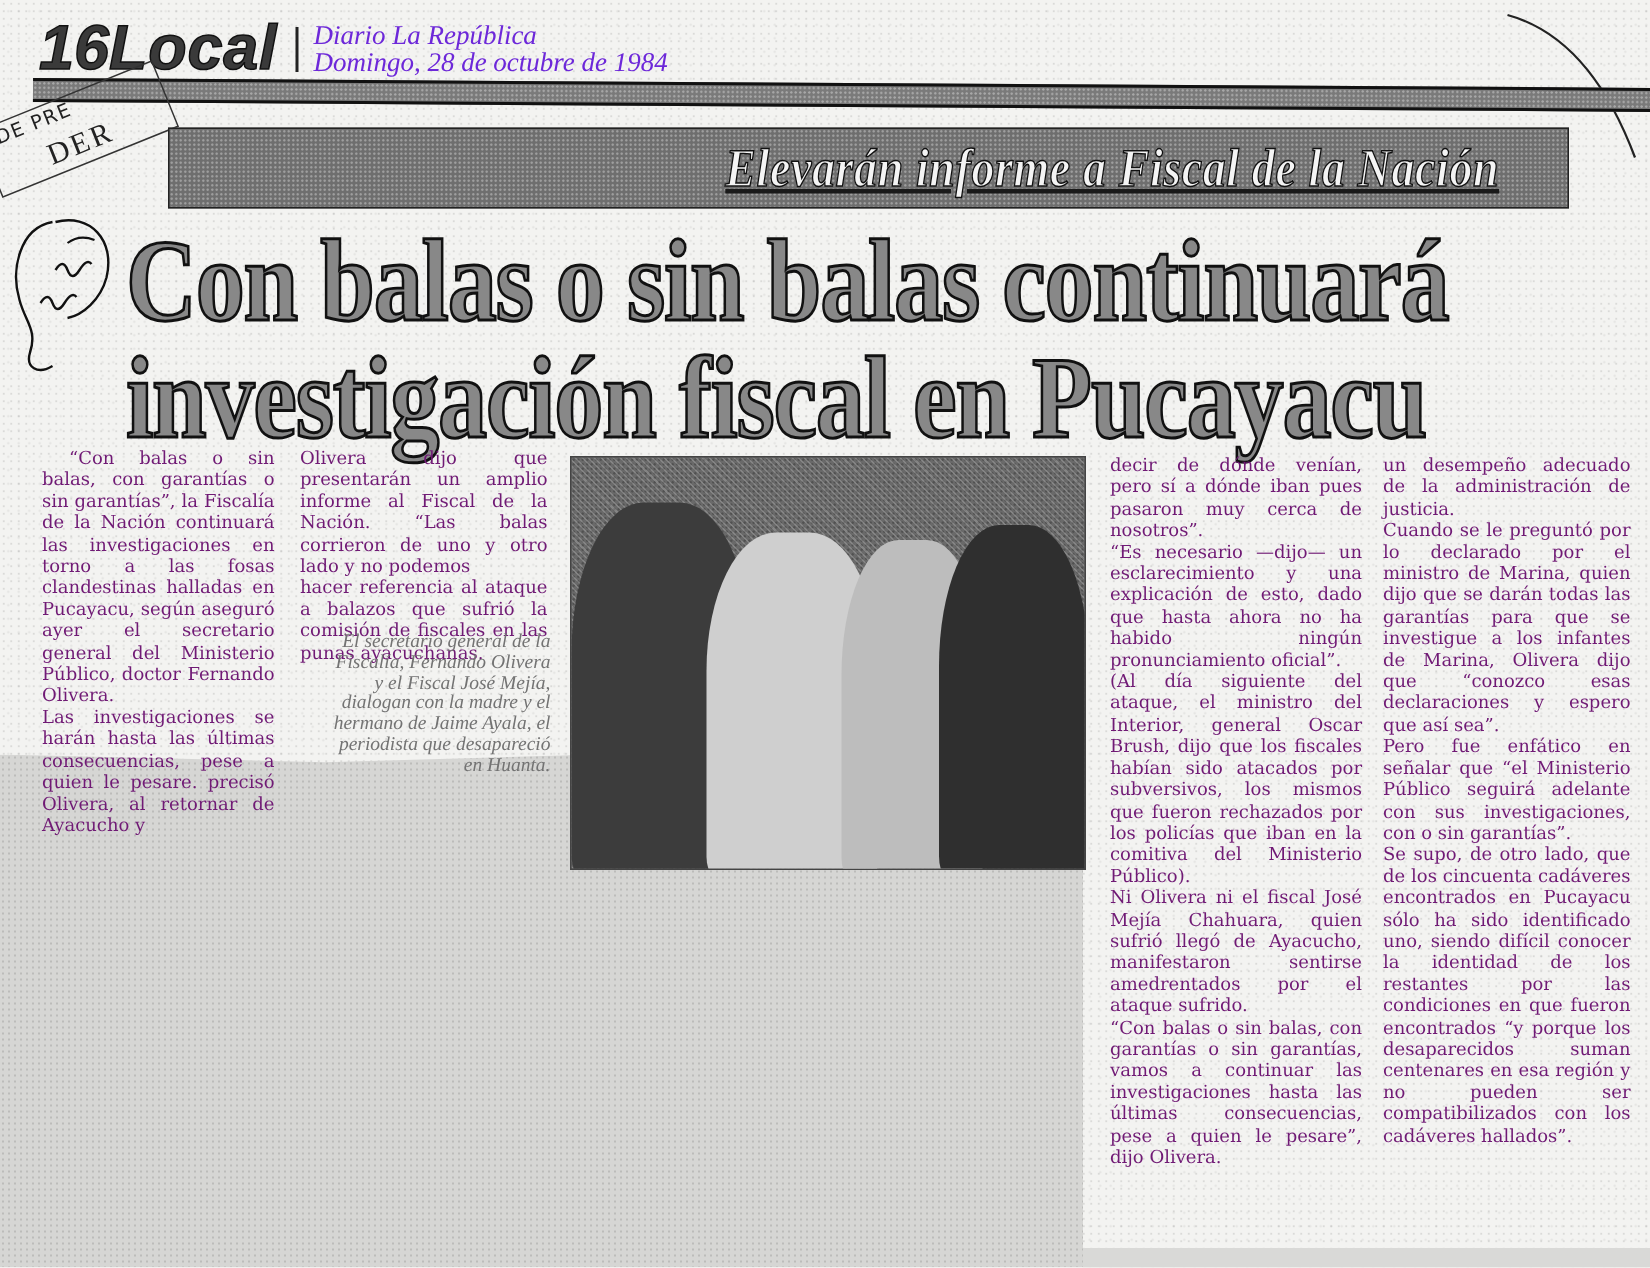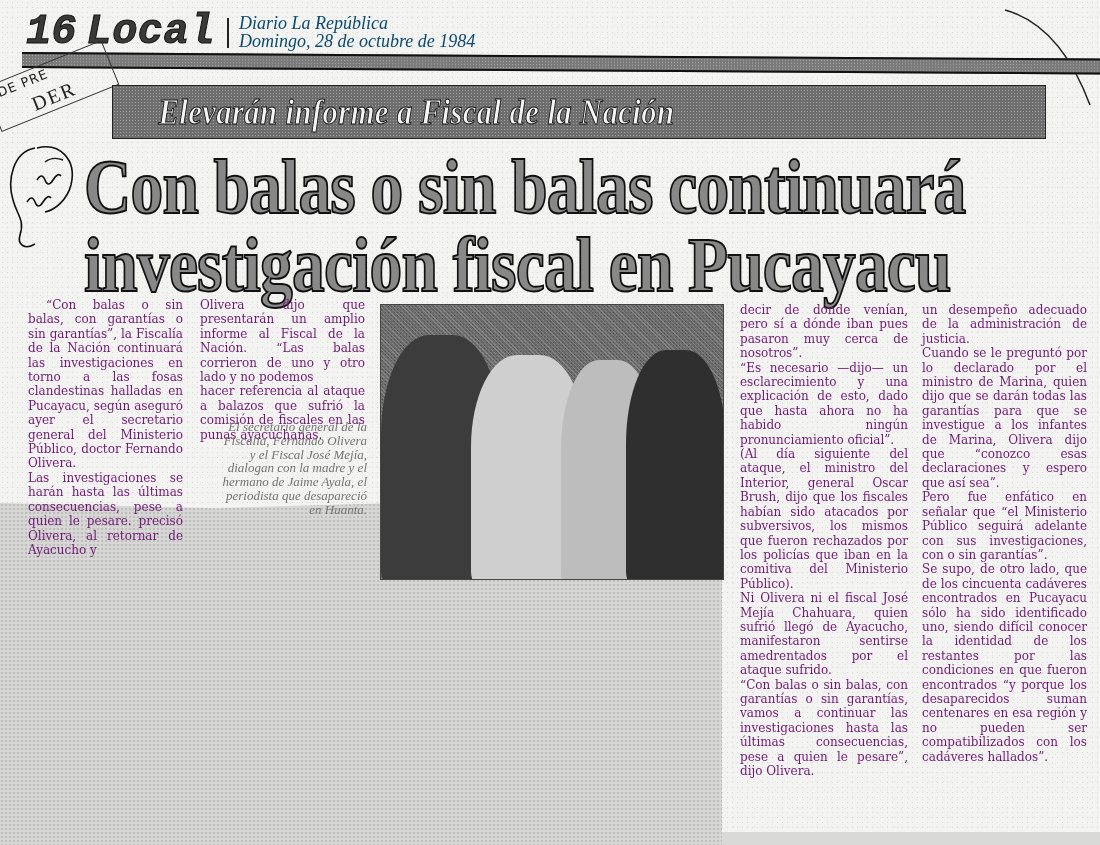--- a/index.html
+++ b/index.html
@@ -24,27 +24,27 @@
       background-image:radial-gradient(rgba(0,0,0,0.12) 0.7px, transparent 0.9px);
       background-size:4px 4px;
       clip-path:polygon(0 0, 30% 1.5%, 55% 0, 75% 1%, 100% 0, 100% 100%, 0 100%);
     }
     .torn-bottom-right {
       position:absolute; left:722px; top:832px; width:378px; height:13px;
       background:#d9d9d7;
     }
     .masthead { position:absolute; left:26px; top:10px; height:42px; display:flex; align-items:flex-end; }
     .page-num, .section-name {
-      font-family:Liberation Mono, monospace; font-style:italic; font-weight:bold;
+      font-family:Liberation Sans, sans-serif; font-style:italic; font-weight:bold;
       font-size:42px; line-height:40px; color:#3a3a3a;
       -webkit-text-stroke:1px #111;
     }
-    .section-name { margin-left:10px; letter-spacing:0.5px; }
+    .section-name { letter-spacing:0.5px; }
     .mast-sep { width:2px; height:30px; background:#222; margin:0 10px 4px 12px; }
-    .mast-info { font-family:"Liberation Serif", serif; font-style:italic; font-size:18px; line-height:18px; color:#0c4a6e; padding-bottom:2px; }
+    .mast-info { font-family:"Liberation Serif", serif; font-style:italic; font-size:18px; line-height:18px; color:#6d28d9; padding-bottom:2px; }
     .rule-band {
       position:absolute; left:22px; top:52px; width:1086px; height:12px;
       background:#7a7a7a;
       background-image:radial-gradient(rgba(255,255,255,0.35) 0.7px, transparent 0.9px);
       background-size:3px 3px;
       border-top:2px solid #111; border-bottom:2px solid #111;
       transform:rotate(0.35deg); transform-origin:left center;
     }
     .stamp {
       position:absolute; left:-12px; top:62px; width:125px; height:46px;
@@ -55,21 +55,21 @@
     .stamp .l2 { position:absolute; left:38px; top:22px; font-family:"Liberation Serif", serif; font-size:20px; letter-spacing:2px; }
     .scribble {
       position:absolute; left:5px; top:140px; width:72px; height:112px;
     }
     .kicker-band {
       position:absolute; left:112px; top:85px; width:932px; height:52px;
       background:#6e6e6e;
       background-image:radial-gradient(rgba(255,255,255,0.35) 0.7px, transparent 0.9px);
       background-size:3px 3px;
       border:1px solid #222;
-      display:flex; align-items:center; justify-content:flex-start;
+      display:flex; align-items:center; justify-content:flex-end;text-decoration:underline;
     }
     .kicker-text {
       font-family:"Liberation Serif", serif; font-style:italic; font-weight:bold;
       font-size:36px; color:#f4f4f4; letter-spacing:0.5px;
       -webkit-text-stroke:1px #111; transform:scaleX(0.85);
     }
     .headline {
       position:absolute; left:84px; top:148px; width:960px;
       font-family:"Liberation Serif", serif; font-weight:bold;
       font-size:78px; line-height:78px; color:#888;

